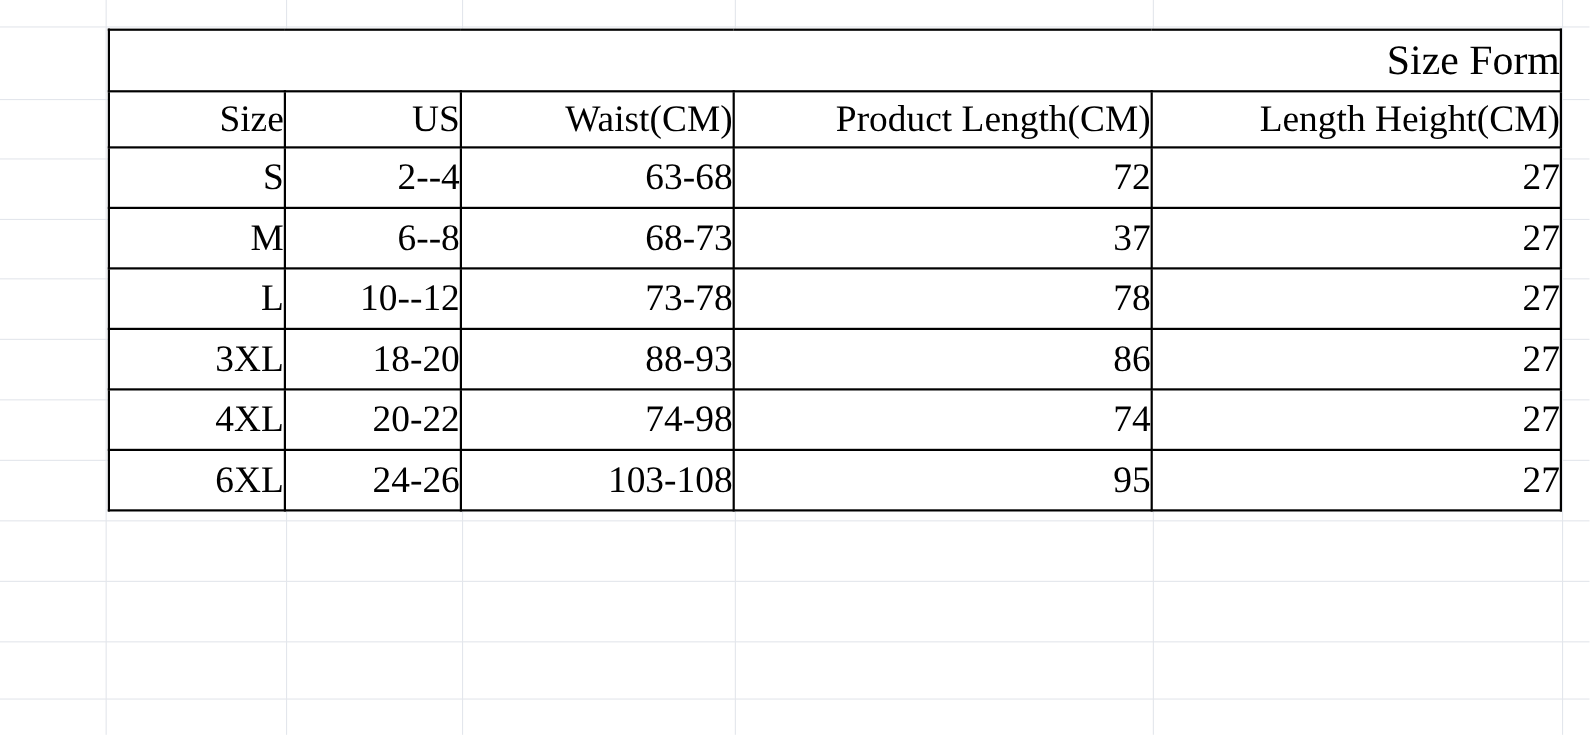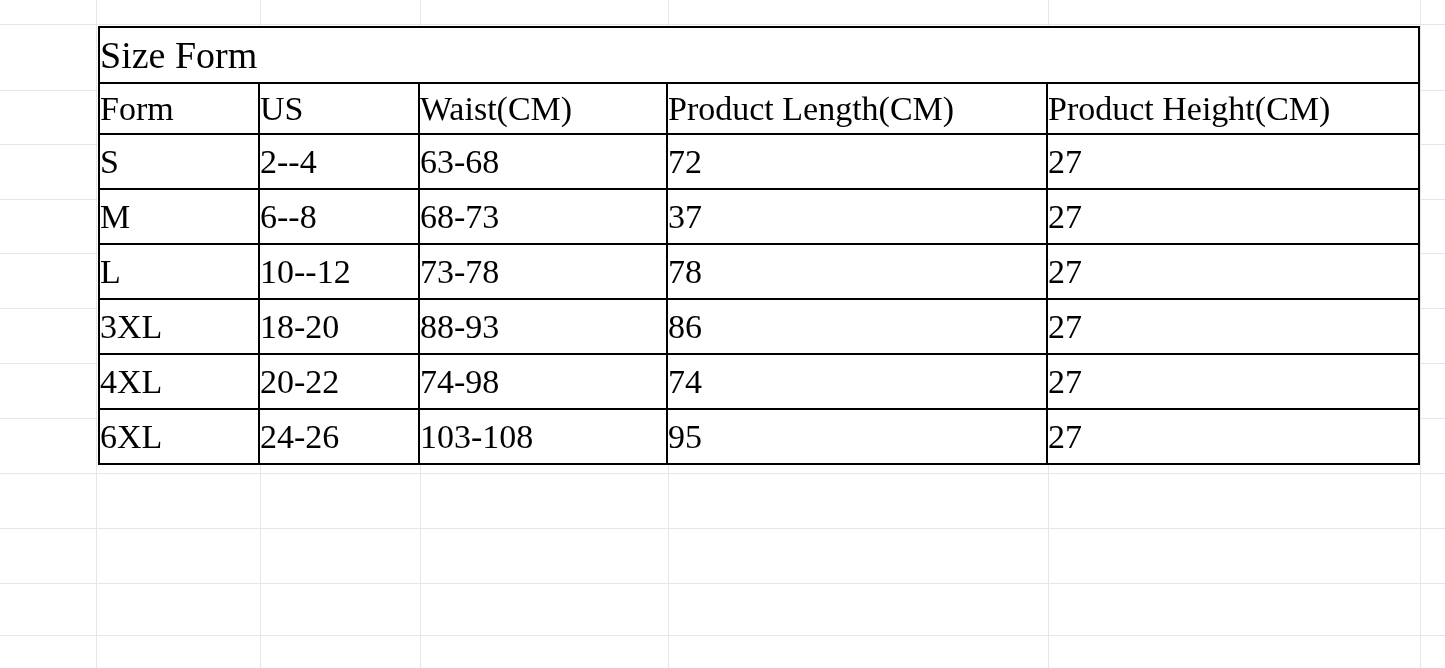--- a/index.html
+++ b/index.html
@@ -46,21 +46,21 @@
 
   table.size-form {
     border-collapse: collapse;
     width: 100%;
     table-layout: fixed;
     background: #ffffff;
   }
   table.size-form td,
   table.size-form th {
     border: 2px solid #000000;
-    text-align: left;
+    text-align: right;
     vertical-align: middle;
     font-weight: normal;
     padding: 0;
     line-height: 1;
     white-space: nowrap;
   }
 
   .title-cell {
     height: 54px;
     font-size: 38px;
@@ -112,25 +112,25 @@
         <col class="c1">
         <col class="c2">
         <col class="c3">
         <col class="c4">
     </colgroup>
     <tbody>
       <tr>
         <td class="title-cell" colspan="5">Size Form</td>
       </tr>
       <tr>
-        <td class="head-cell">Form</td>
+        <td class="head-cell">Size</td>
         <td class="head-cell">US</td>
         <td class="head-cell">Waist(CM)</td>
         <td class="head-cell">Product Length(CM)</td>
-        <td class="head-cell">Product Height(CM)</td>
+        <td class="head-cell">Length Height(CM)</td>
       </tr>
 
       <tr>
         <td class="body-cell">S</td>
         <td class="body-cell">2--4</td>
         <td class="body-cell">63-68</td>
         <td class="body-cell">72</td>
         <td class="body-cell">27</td>
       </tr>
       <tr>

